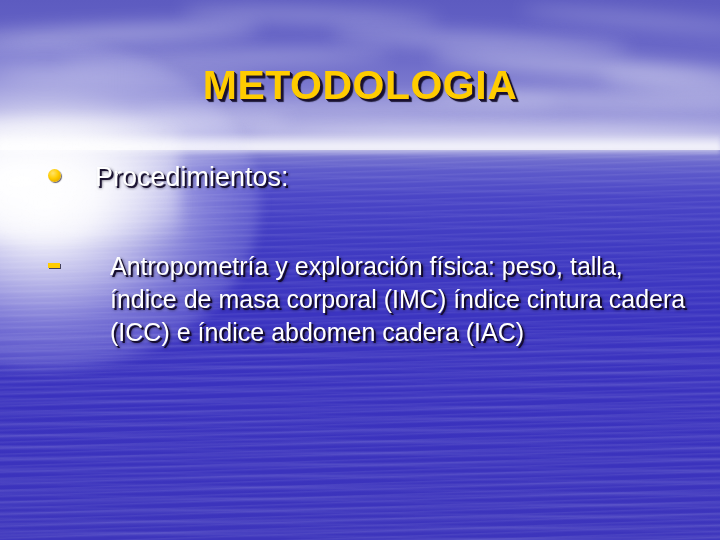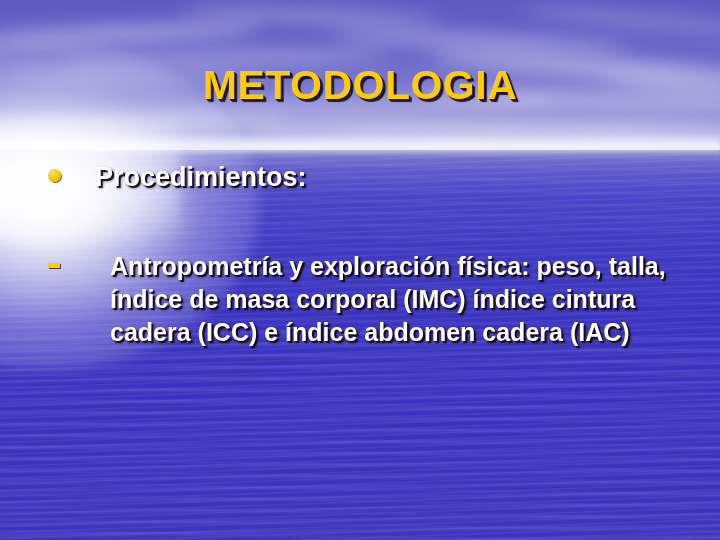--- a/index.html
+++ b/index.html
@@ -213,21 +213,21 @@
     flex: 0 0 auto;
     width: 12px;
     height: 5px;
     margin-top: 13px;
     background: #ffcc00;
     box-shadow: 1px 1px 0 rgba(10,6,28,.7);
   }
 
   .bullet-text {
     color: #ffffff;
-    font-weight: bold;
+    font-weight: normal;
     text-shadow:
        2px 2px 0 rgba(18,10,40,.92),
        2px 2px 3px rgba(10,6,28,.75);
   }
 
   .lvl1-text {
     margin-left: 34px;
     font-size: 27px;
     line-height: 34px;
   }

